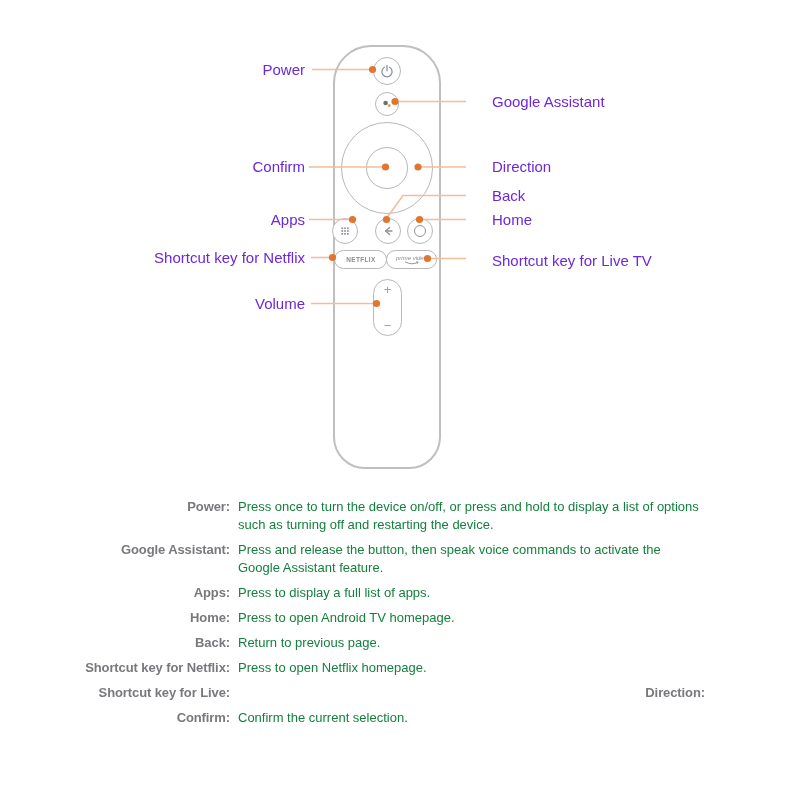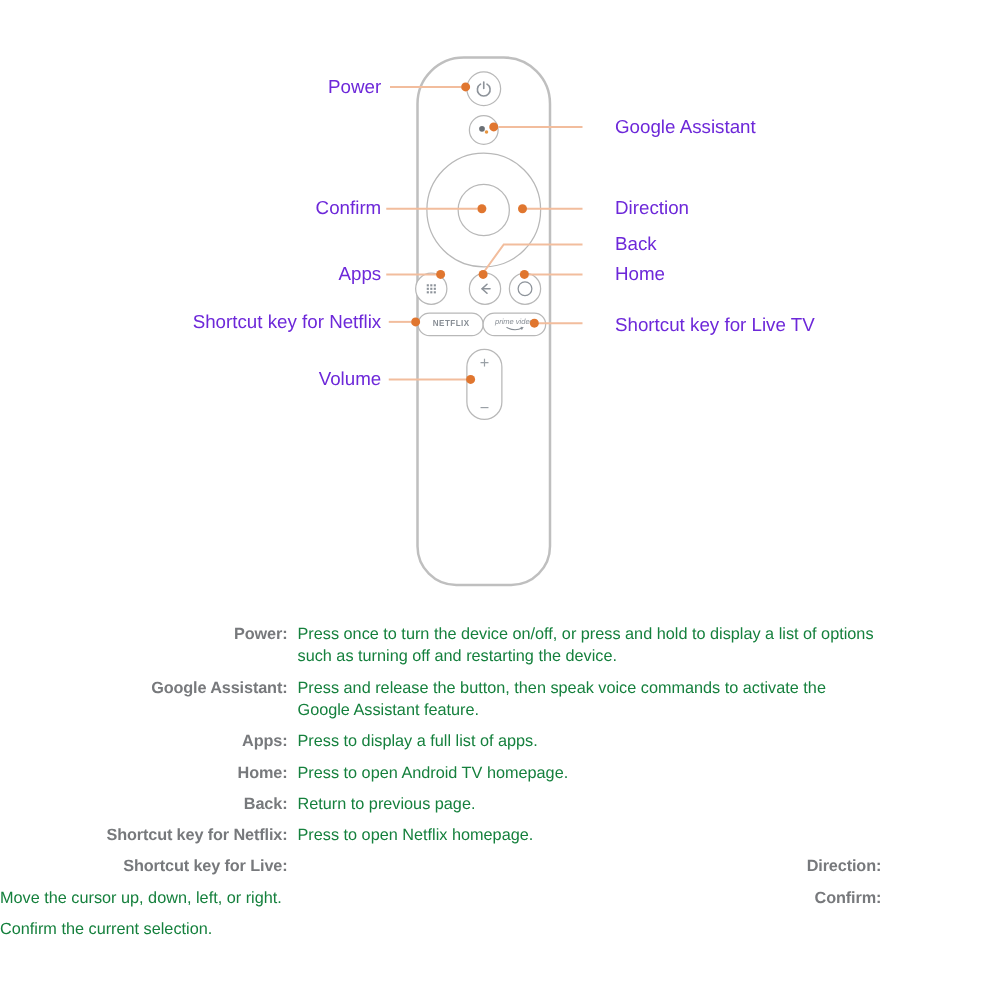--- a/index.html
+++ b/index.html
@@ -151,18 +151,17 @@
     <div class="term">Apps:</div>
     <div class="def">Press to display a full list of apps.</div>
     <div class="term">Home:</div>
     <div class="def">Press to open Android TV homepage.</div>
     <div class="term">Back:</div>
     <div class="def">Return to previous page.</div>
     <div class="term">Shortcut key for Netflix:</div>
     <div class="def">Press to open Netflix homepage.</div>
     <div class="term">Shortcut key for Live:</div>
     <div class="term">Direction:</div>
-    <div class="def">Move the cursor up, down, left, or right.</div>
     <div class="term">Confirm:</div>
     <div class="def">Confirm the current selection.</div>
   </div>
 
 </div>
 
 </body></html>

